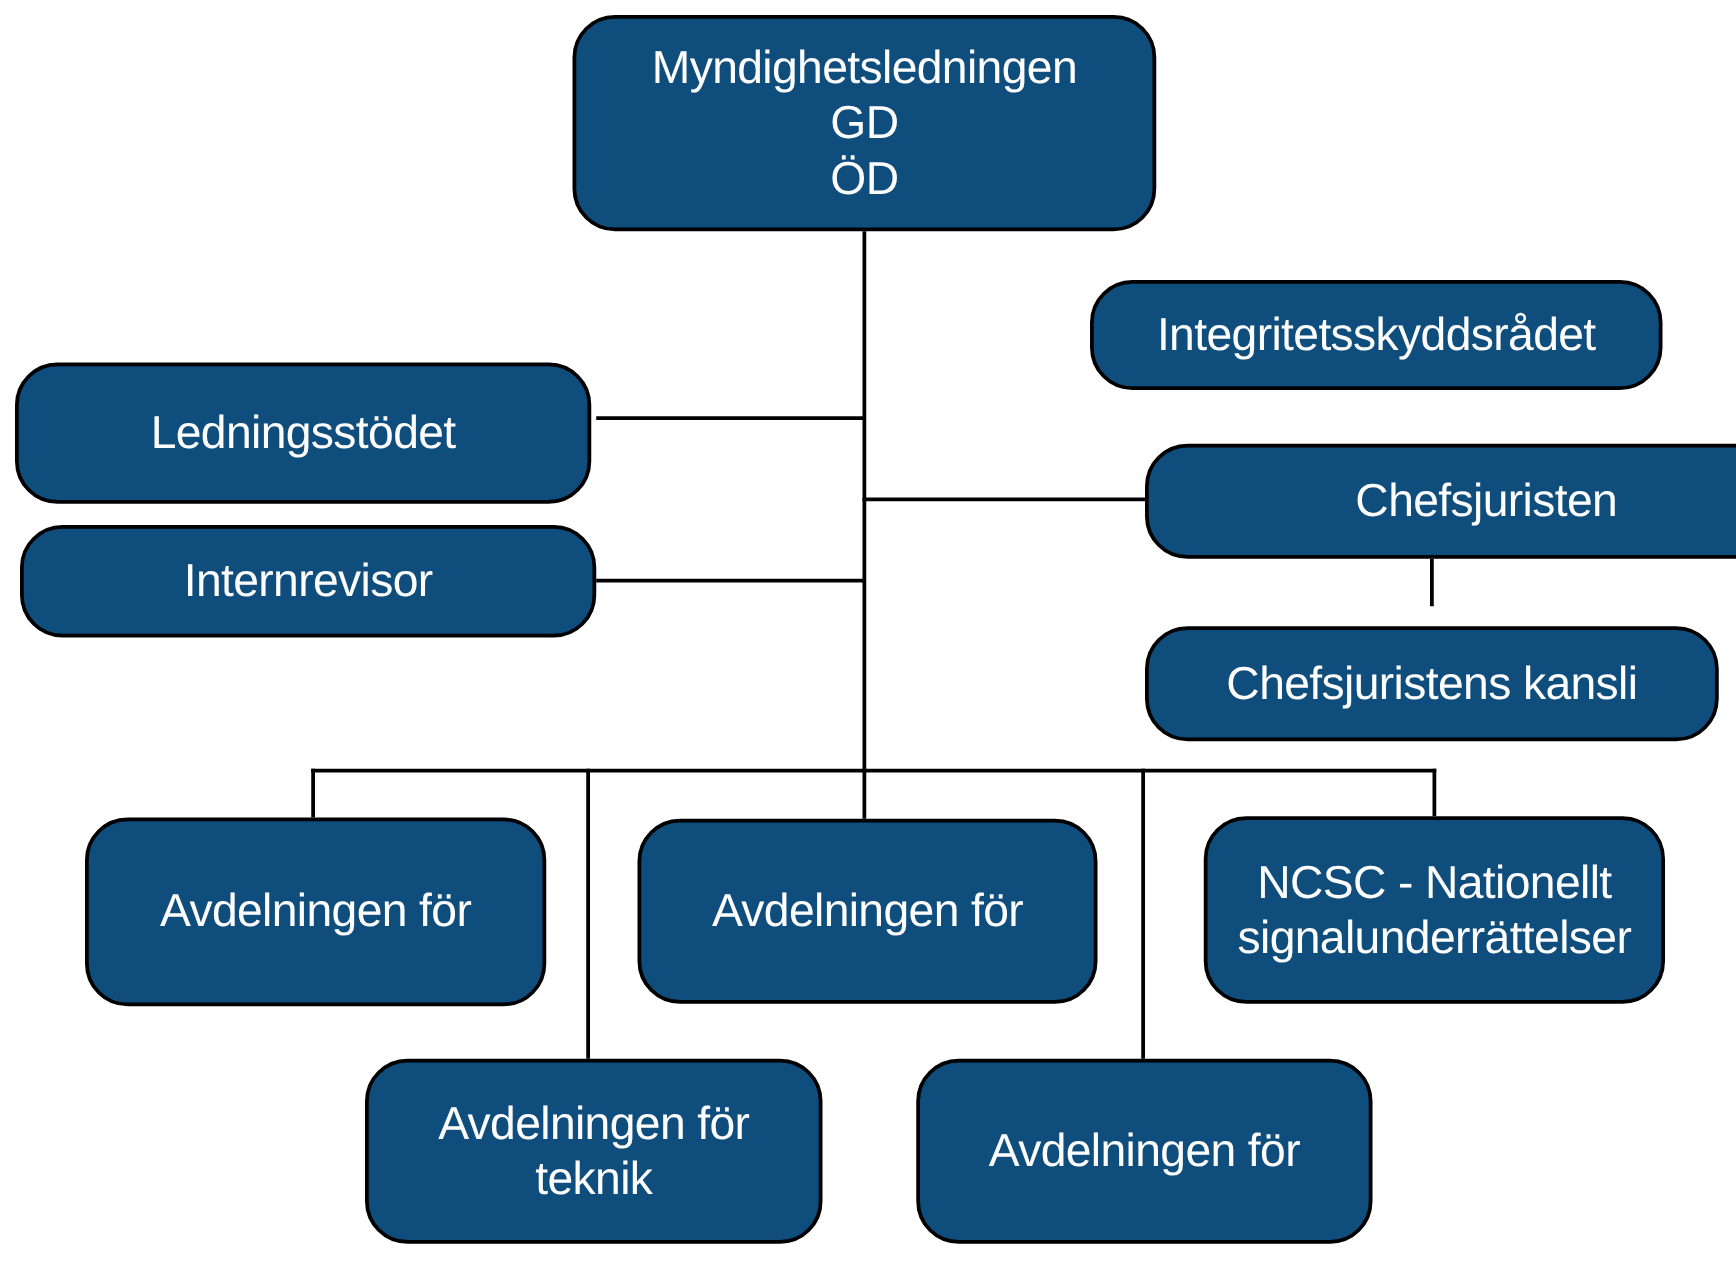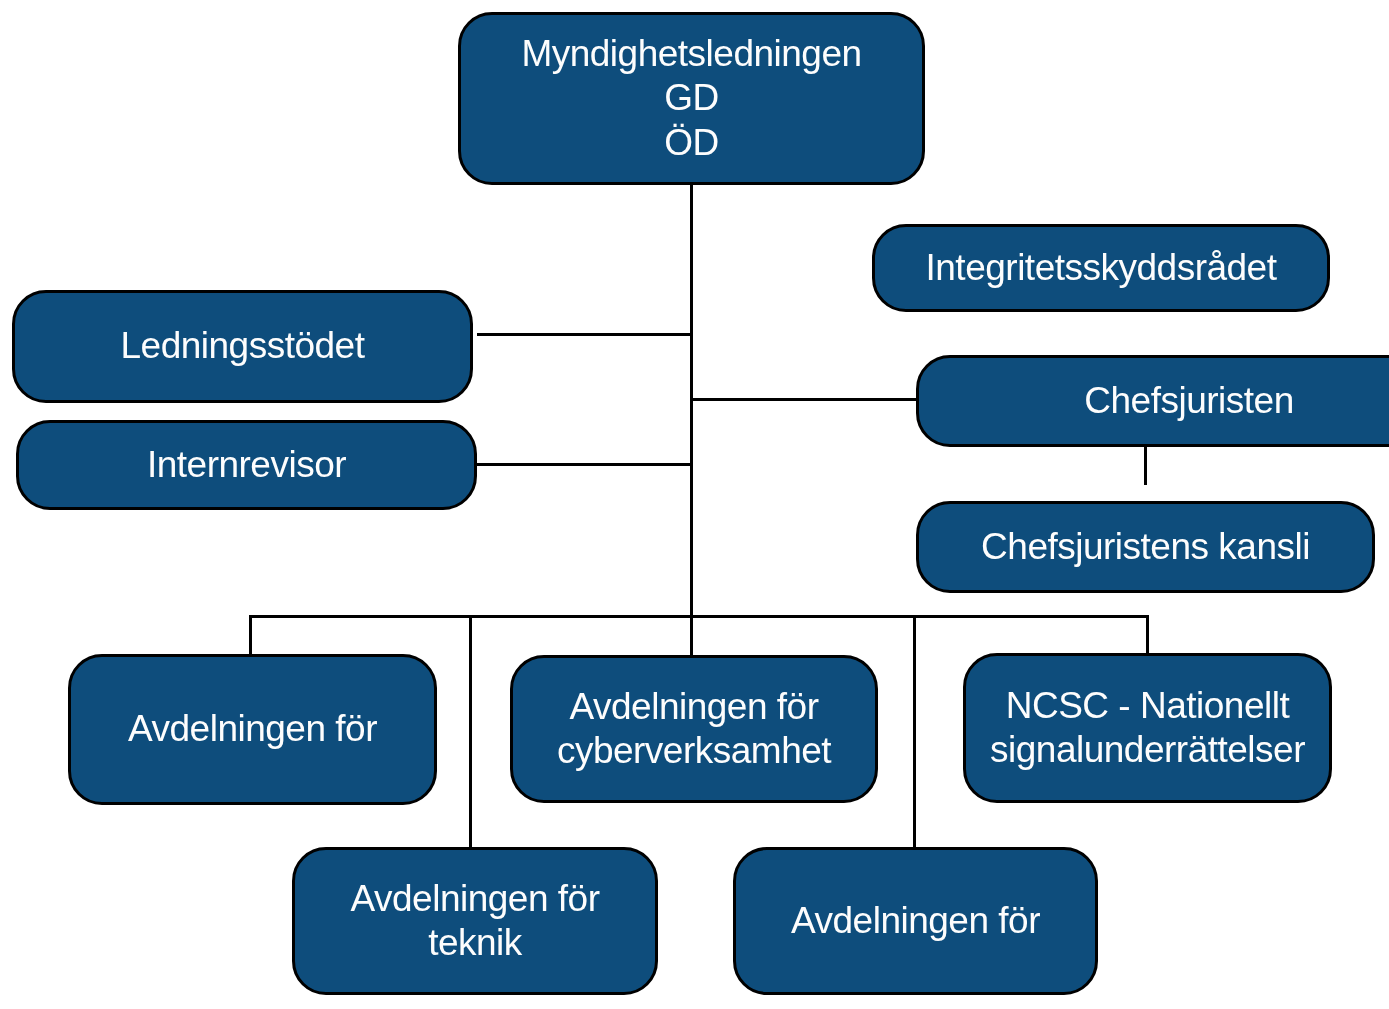--- a/index.html
+++ b/index.html
@@ -99,21 +99,20 @@
   <div class="node n-kansli">
     <span class="nl">Chefsjuristens kansli</span>
   </div>
 
   <div class="node n-signal">
     <span class="nl">Avdelningen för</span>
   </div>
 
   <div class="node n-cyber">
     <span class="nl">Avdelningen för</span>
-    <span class="nl">cyberverksamhet</span>
   </div>
 
   <div class="node n-ncsc">
     <span class="nl">NCSC - Nationellt</span>
     <span class="nl">signalunderrättelser</span>
   </div>
 
   <div class="node n-teknik">
     <span class="nl">Avdelningen för</span>
     <span class="nl">teknik</span>

